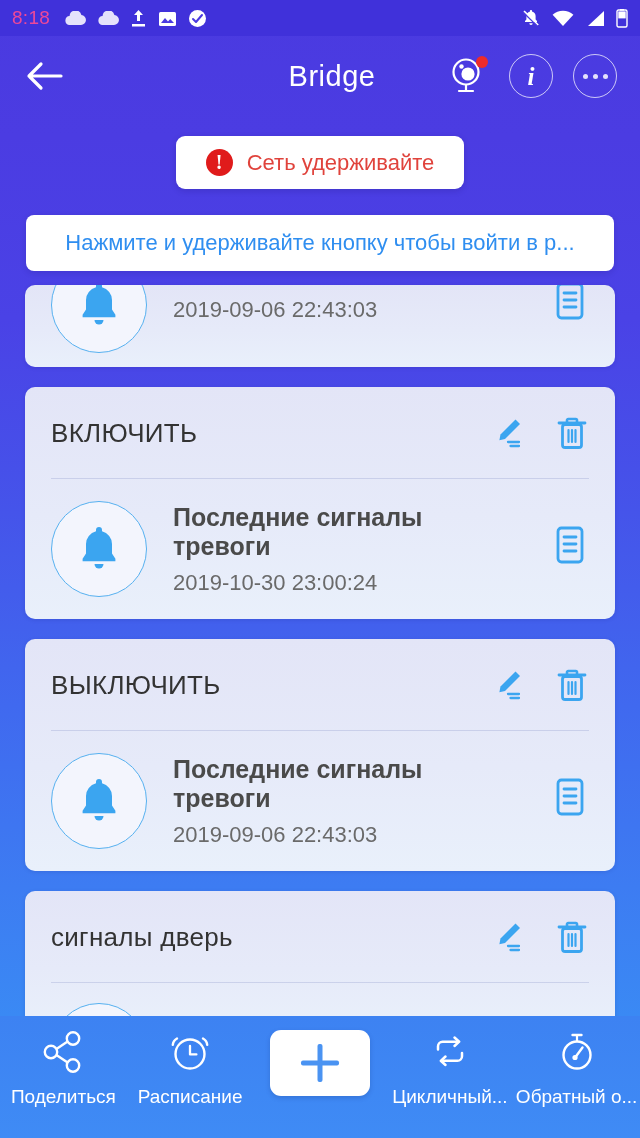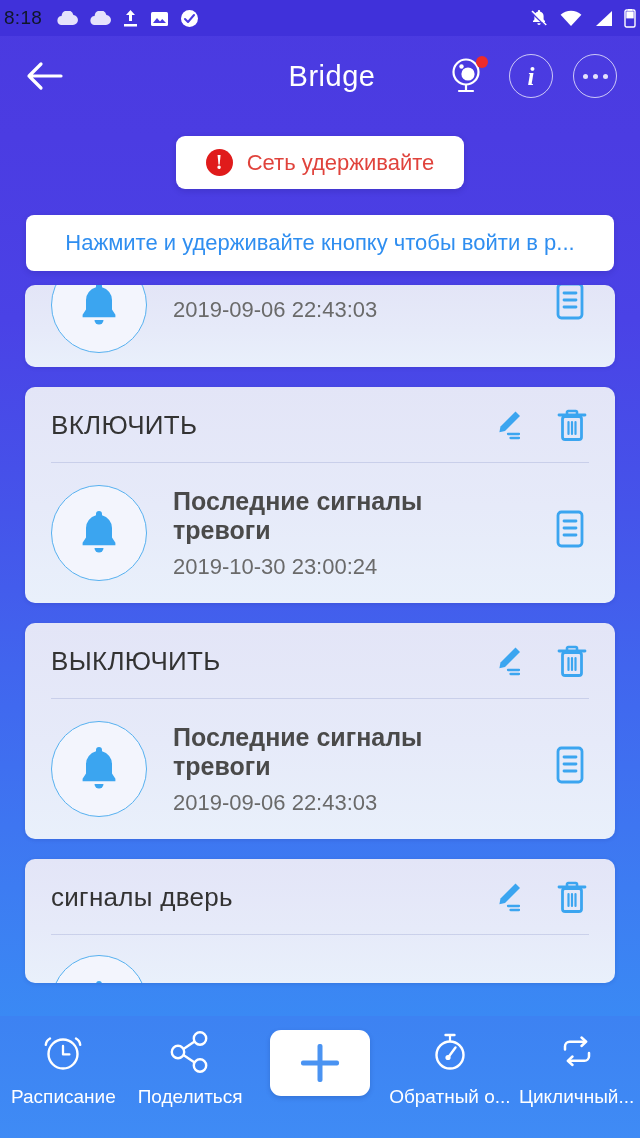--- a/index.html
+++ b/index.html
@@ -17,21 +17,21 @@
       #4069ef 62%,
       #3d7cf2 78%,
       #3a8af4 90%,
       #3b8ff5 100%);
     position:relative;
   }
 
   
   .statusbar {
     height:36px; display:flex; align-items:center;
-    padding:0 4px; color:#0f172a;
+    padding:0 12px; color:#ec4899;
     background:rgba(56,42,214,0.55);
   }
   .sb-time { font-size:19px; letter-spacing:.3px; font-weight:400; }
   .sb-left-icons { display:flex; align-items:center; gap:11px; margin-left:14px; }
   .sb-right { margin-left:auto; display:flex; align-items:center; gap:11px; }
   .sb-ico { display:block; }
 
   
   .header {
     height:80px; display:flex; align-items:center; padding:0 22px;
@@ -84,21 +84,21 @@
   }
 
   
   .list { margin-top:14px; padding:0 25px;border-radius:8px; }
   .card {
     background:linear-gradient(180deg,#e3e5f7 0%,#e6eaf9 55%,#e9f0fb 100%);
     border-radius:10px; margin-bottom:20px; overflow:hidden;
     box-shadow:0 1px 4px rgba(20,10,90,.12);
   }
   .card-head {
-    height:76px; display:flex; align-items:center; padding:0 26px;
+    height:92px; display:flex; align-items:center; padding:0 26px;
     position:relative;
   }
   .card-head::after {
     content:""; position:absolute; left:26px; right:26px; bottom:0;
     height:1px; background:rgba(120,130,190,.25);
   }
   .card-title { font-size:26px; color:#333; font-weight:400; letter-spacing:.3px; }
   .card-head-actions { margin-left:auto; display:flex; align-items:center; gap:30px; }
   .icon-btn { cursor:pointer; display:flex; align-items:center; justify-content:center; }
 
@@ -372,57 +372,57 @@
       </div>
     </div>
   </div>
 
 </div>
 
 <div class="bottombar">
 
   <div class="nav-item">
     <svg width="46" height="44" viewBox="0 0 46 44">
-      <circle cx="23" cy="24" r="14.5" fill="none" stroke="#fff" stroke-width="2.4"></circle>
-      <path d="M10 8.5c-2.6 1.5-4 4.2-4.2 6.4M36 8.5c2.6 1.5 4 4.2 4.2 6.4" stroke="#fff" stroke-width="2.4" fill="none" stroke-linecap="round"></path>
-      <path d="M23 16v8.4h6.4" stroke="#fff" stroke-width="2.3" fill="none" stroke-linecap="round" stroke-linejoin="round"></path>
-    </svg>
-    <span class="nav-label">Расписание</span>
-  </div>
-
-  <div class="nav-item">
-    <svg width="46" height="44" viewBox="0 0 46 44">
       <circle cx="33" cy="8.5" r="6.2" fill="none" stroke="#fff" stroke-width="2.4"></circle>
       <circle cx="11" cy="22" r="6.2" fill="none" stroke="#fff" stroke-width="2.4"></circle>
       <circle cx="33" cy="35.5" r="6.2" fill="none" stroke="#fff" stroke-width="2.4"></circle>
       <path d="M16.4 18.9 27.6 11.6M16.4 25.1l11.2 7.3" stroke="#fff" stroke-width="2.4"></path>
     </svg>
     <span class="nav-label">Поделиться</span>
   </div>
 
+  <div class="nav-item">
+    <svg width="46" height="44" viewBox="0 0 46 44">
+      <circle cx="23" cy="24" r="14.5" fill="none" stroke="#fff" stroke-width="2.4"></circle>
+      <path d="M10 8.5c-2.6 1.5-4 4.2-4.2 6.4M36 8.5c2.6 1.5 4 4.2 4.2 6.4" stroke="#fff" stroke-width="2.4" fill="none" stroke-linecap="round"></path>
+      <path d="M23 16v8.4h6.4" stroke="#fff" stroke-width="2.3" fill="none" stroke-linecap="round" stroke-linejoin="round"></path>
+    </svg>
+    <span class="nav-label">Расписание</span>
+  </div>
+
   <div class="nav-add">
     <div class="add-btn">
       <span class="add-plus"></span>
     </div>
+  </div>
+
+  <div class="nav-item">
+    <svg width="46" height="44" viewBox="0 0 46 44">
+      <path d="M11 19.5v-3.2a4.6 4.6 0 0 1 4.6-4.6h15.5" fill="none" stroke="#fff" stroke-width="2.5" stroke-linecap="round"></path>
+      <path d="M27.5 7.5 32.2 11.7 27.5 16" fill="none" stroke="#fff" stroke-width="2.5" stroke-linecap="round" stroke-linejoin="round"></path>
+      <path d="M35 23v3.2a4.6 4.6 0 0 1-4.6 4.6H14.9" fill="none" stroke="#fff" stroke-width="2.5" stroke-linecap="round"></path>
+      <path d="M18.5 26.5 13.8 30.8 18.5 35" fill="none" stroke="#fff" stroke-width="2.5" stroke-linecap="round" stroke-linejoin="round"></path>
+    </svg>
+    <span class="nav-label">Цикличный...</span>
   </div>
 
   <div class="nav-item">
     <svg width="46" height="44" viewBox="0 0 46 44">
       <circle cx="23" cy="25" r="13.5" fill="none" stroke="#fff" stroke-width="2.4"></circle>
       <path d="M18.5 5h9" stroke="#fff" stroke-width="2.4" stroke-linecap="round"></path>
       <path d="M23 11.5V5" stroke="#fff" stroke-width="2.2"></path>
       <path d="M28.5 17.5 21.5 27" stroke="#fff" stroke-width="2.4" stroke-linecap="round"></path>
       <circle cx="21" cy="27.5" r="2.6" fill="#fff"></circle>
     </svg>
     <span class="nav-label">Обратный о...</span>
   </div>
 
-  <div class="nav-item">
-    <svg width="46" height="44" viewBox="0 0 46 44">
-      <path d="M11 19.5v-3.2a4.6 4.6 0 0 1 4.6-4.6h15.5" fill="none" stroke="#fff" stroke-width="2.5" stroke-linecap="round"></path>
-      <path d="M27.5 7.5 32.2 11.7 27.5 16" fill="none" stroke="#fff" stroke-width="2.5" stroke-linecap="round" stroke-linejoin="round"></path>
-      <path d="M35 23v3.2a4.6 4.6 0 0 1-4.6 4.6H14.9" fill="none" stroke="#fff" stroke-width="2.5" stroke-linecap="round"></path>
-      <path d="M18.5 26.5 13.8 30.8 18.5 35" fill="none" stroke="#fff" stroke-width="2.5" stroke-linecap="round" stroke-linejoin="round"></path>
-    </svg>
-    <span class="nav-label">Цикличный...</span>
-  </div>
-
 </div>
 
 </body></html>

